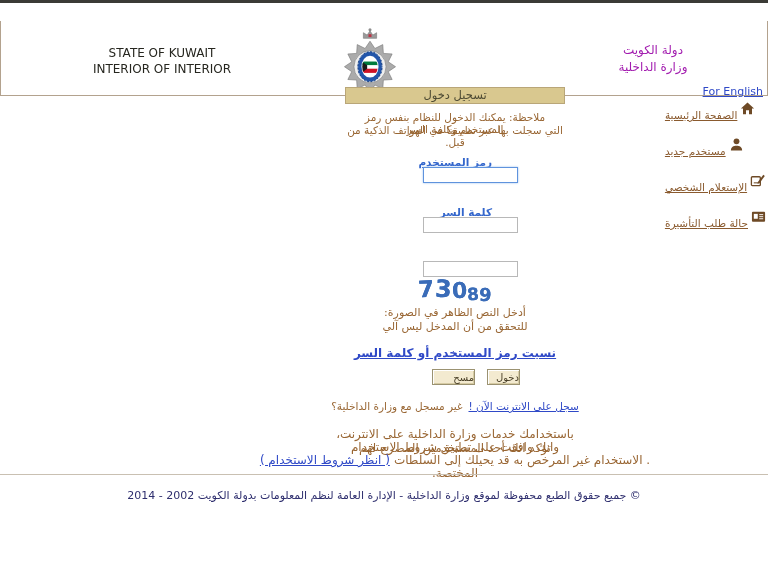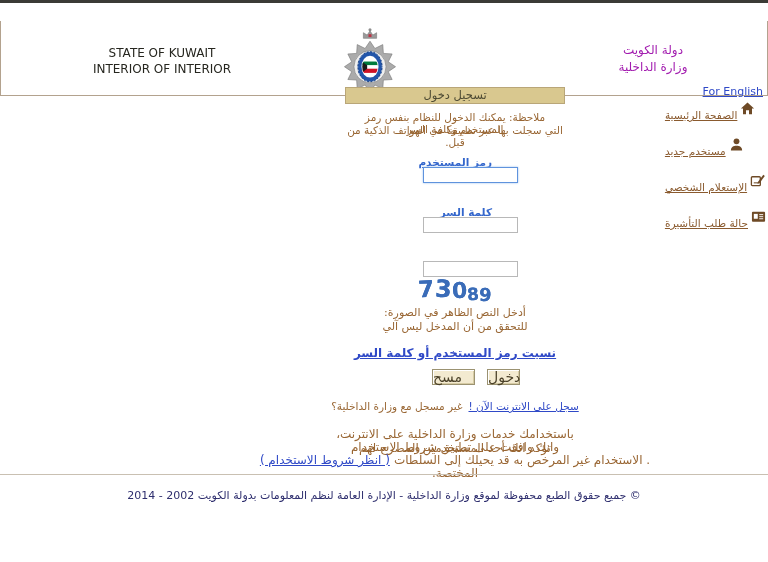--- a/index.html
+++ b/index.html
@@ -42,21 +42,21 @@
   .cd1{font-size:24px;transform:rotate(2deg);margin-left:1px;}
   .cd2{font-size:22px;transform:rotate(-2deg);position:relative;top:1px;}
   .cd3{font-size:17px;position:relative;top:3px;transform:rotate(-4deg);}
   .cd4{font-size:18px;position:relative;top:4px;transform:rotate(3deg);}
   .hint-line{position:absolute;left:0;width:220px;text-align:center;font-size:11px;color:#996633;}
   #hint1{top:219px;} #hint2{top:220px;margin-top:13px;}
   #forgot{position:absolute;left:0;top:255px;width:220px;text-align:center;}
   #forgot a{font-size:12px;font-weight:bold;color:#2f49c7;text-decoration:underline;cursor:pointer;}
   .frm-btn{position:absolute;height:16px;background:#f3ead0;border:1px solid #9b9271;
     box-shadow:inset 1px 1px 0 #ffffff,inset -1px -1px 0 #d6cba4;
-    color:#4a4028;font-size:14px;line-height:13px;text-align:left;padding:0;cursor:pointer;
+    color:#4a4028;font-size:10px;line-height:13px;text-align:right;padding:0;cursor:pointer;
     font-family:"DejaVu Sans",sans-serif;}
   #btn-clear{left:87px;top:282px;width:43px;}
   #btn-login{left:142px;top:282px;width:33px;}
   #register{position:absolute;left:-20px;top:313px;width:260px;display:flex;justify-content:center;
     align-items:baseline;gap:6px;font-size:10.5px;}
   #register .q{color:#996633;}
   #register a{color:#2f49c7;text-decoration:underline;cursor:pointer;white-space:nowrap;}
   .terms-line{position:absolute;left:-20px;width:260px;text-align:center;font-size:12px;color:#996633;}
   #terms1{top:340px;} #terms2{top:353px;} #terms4{top:379px;}
   #terms3{top:366px;display:flex;justify-content:center;align-items:baseline;gap:4px;}

